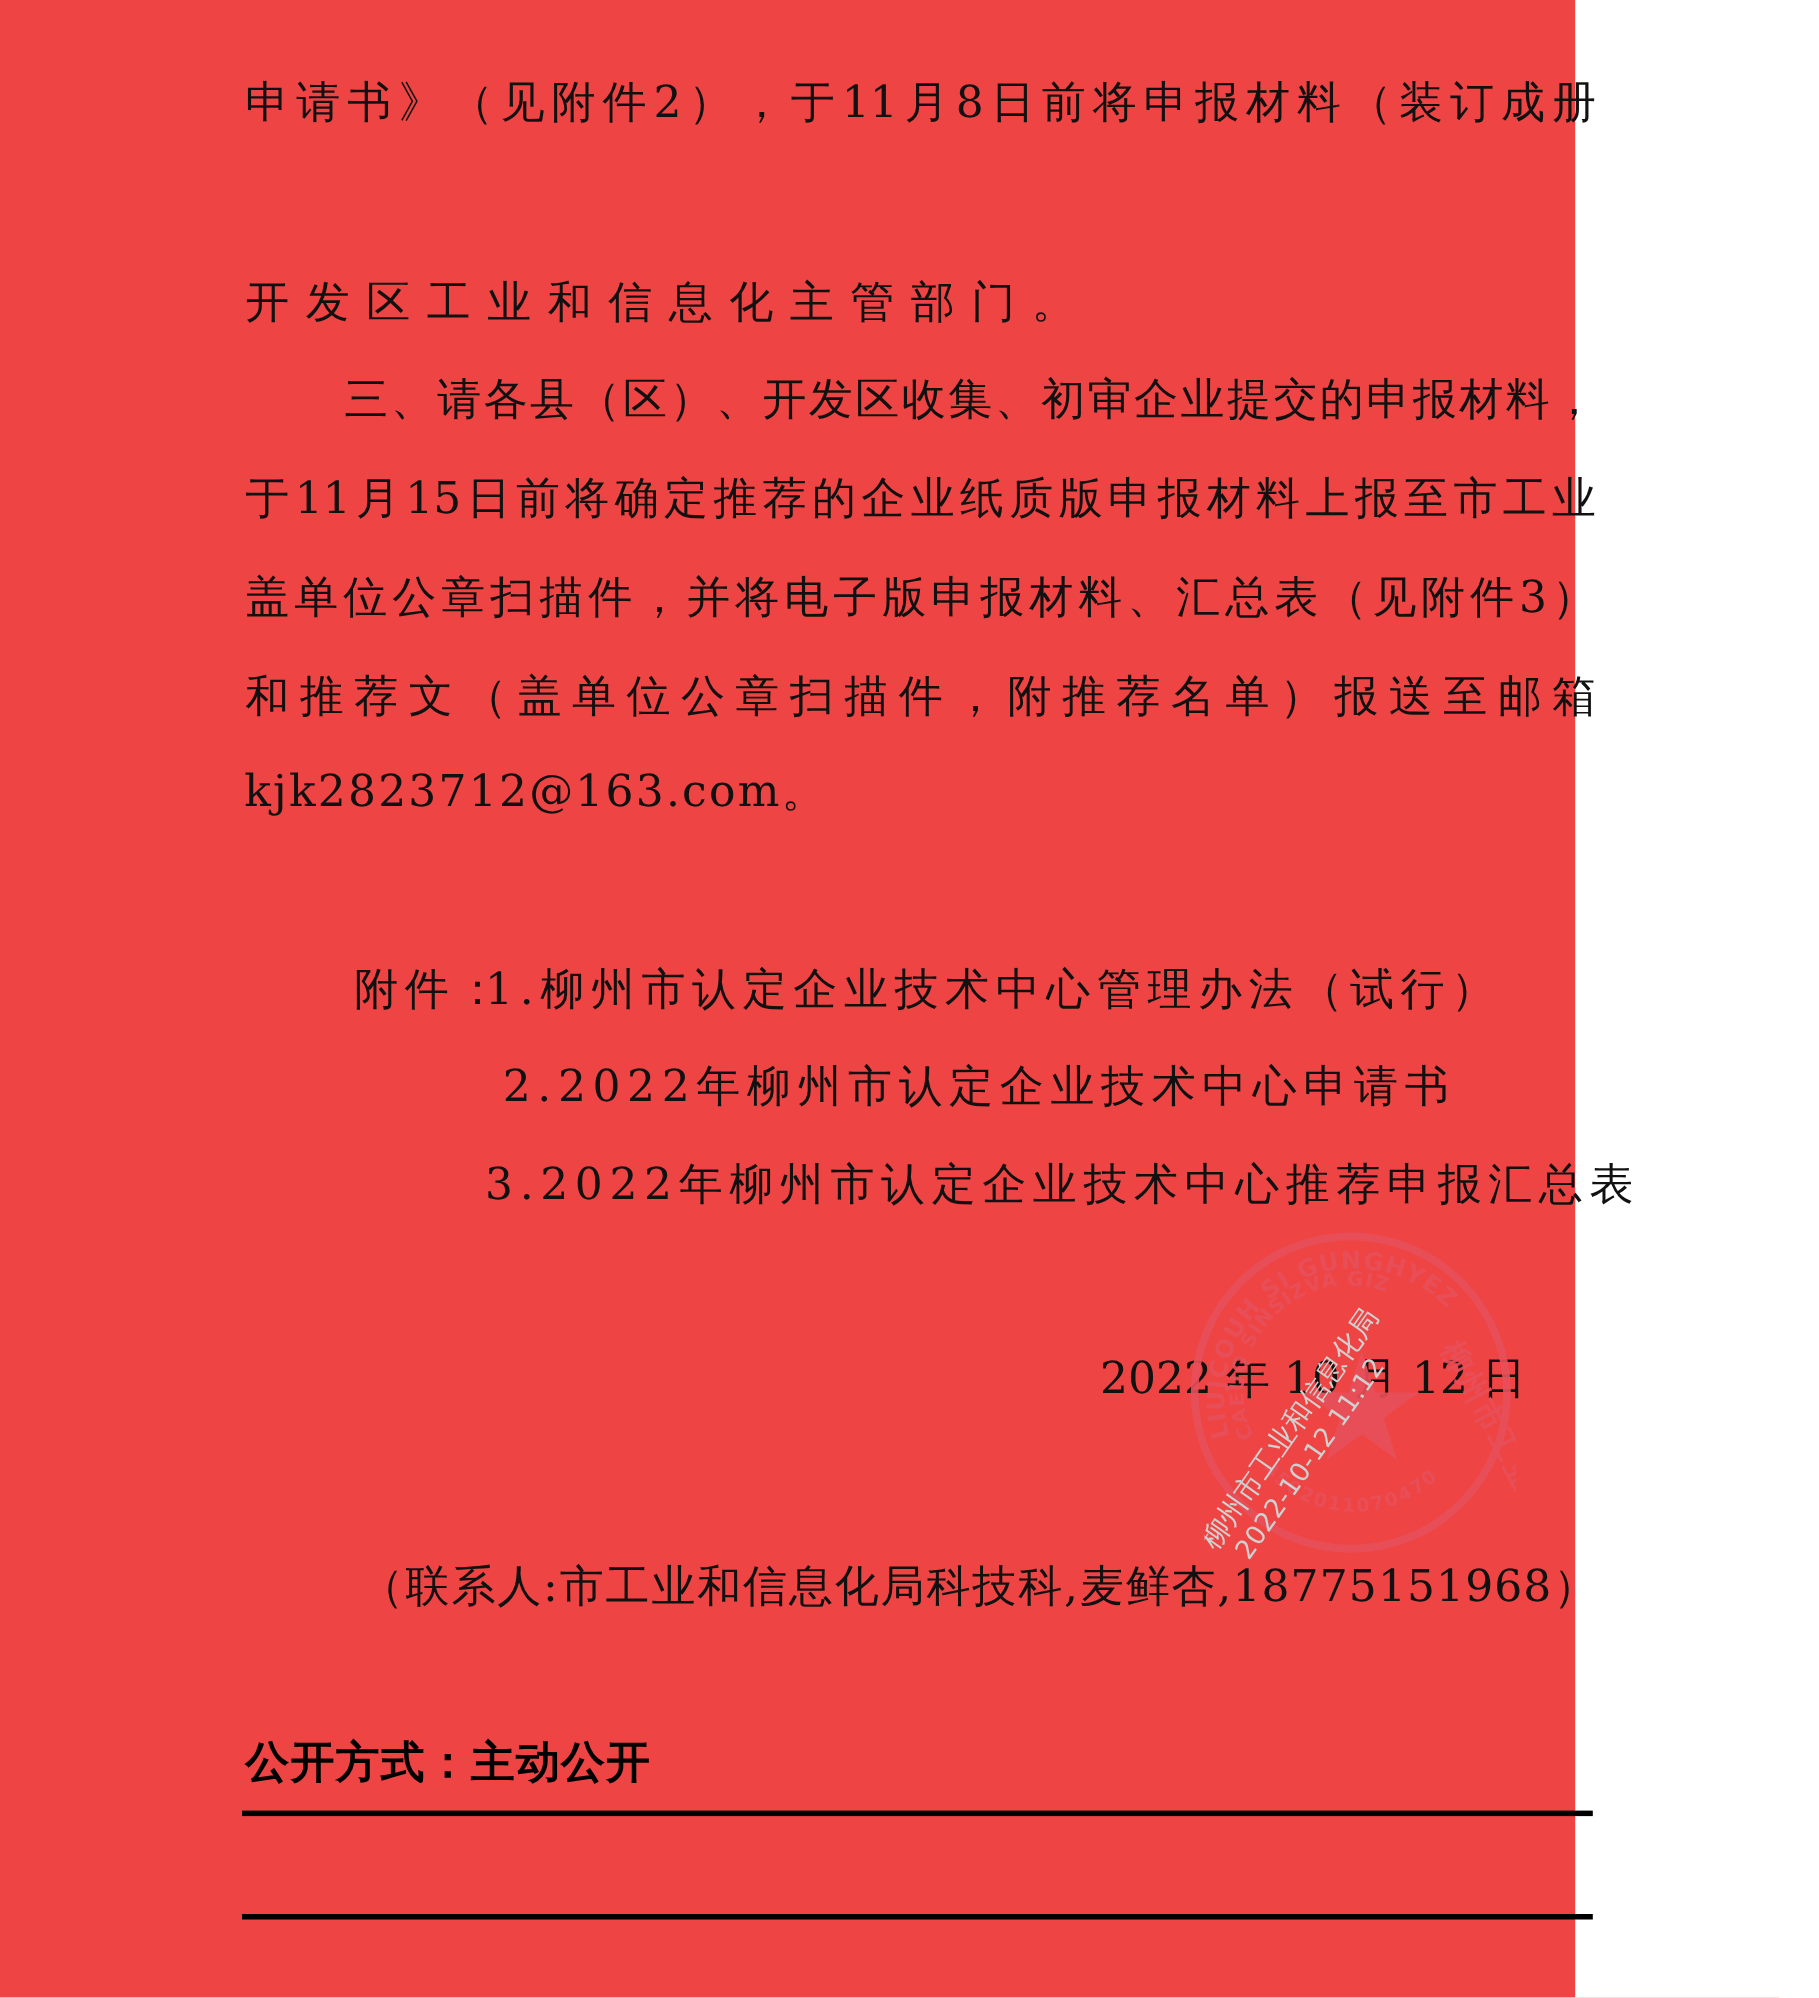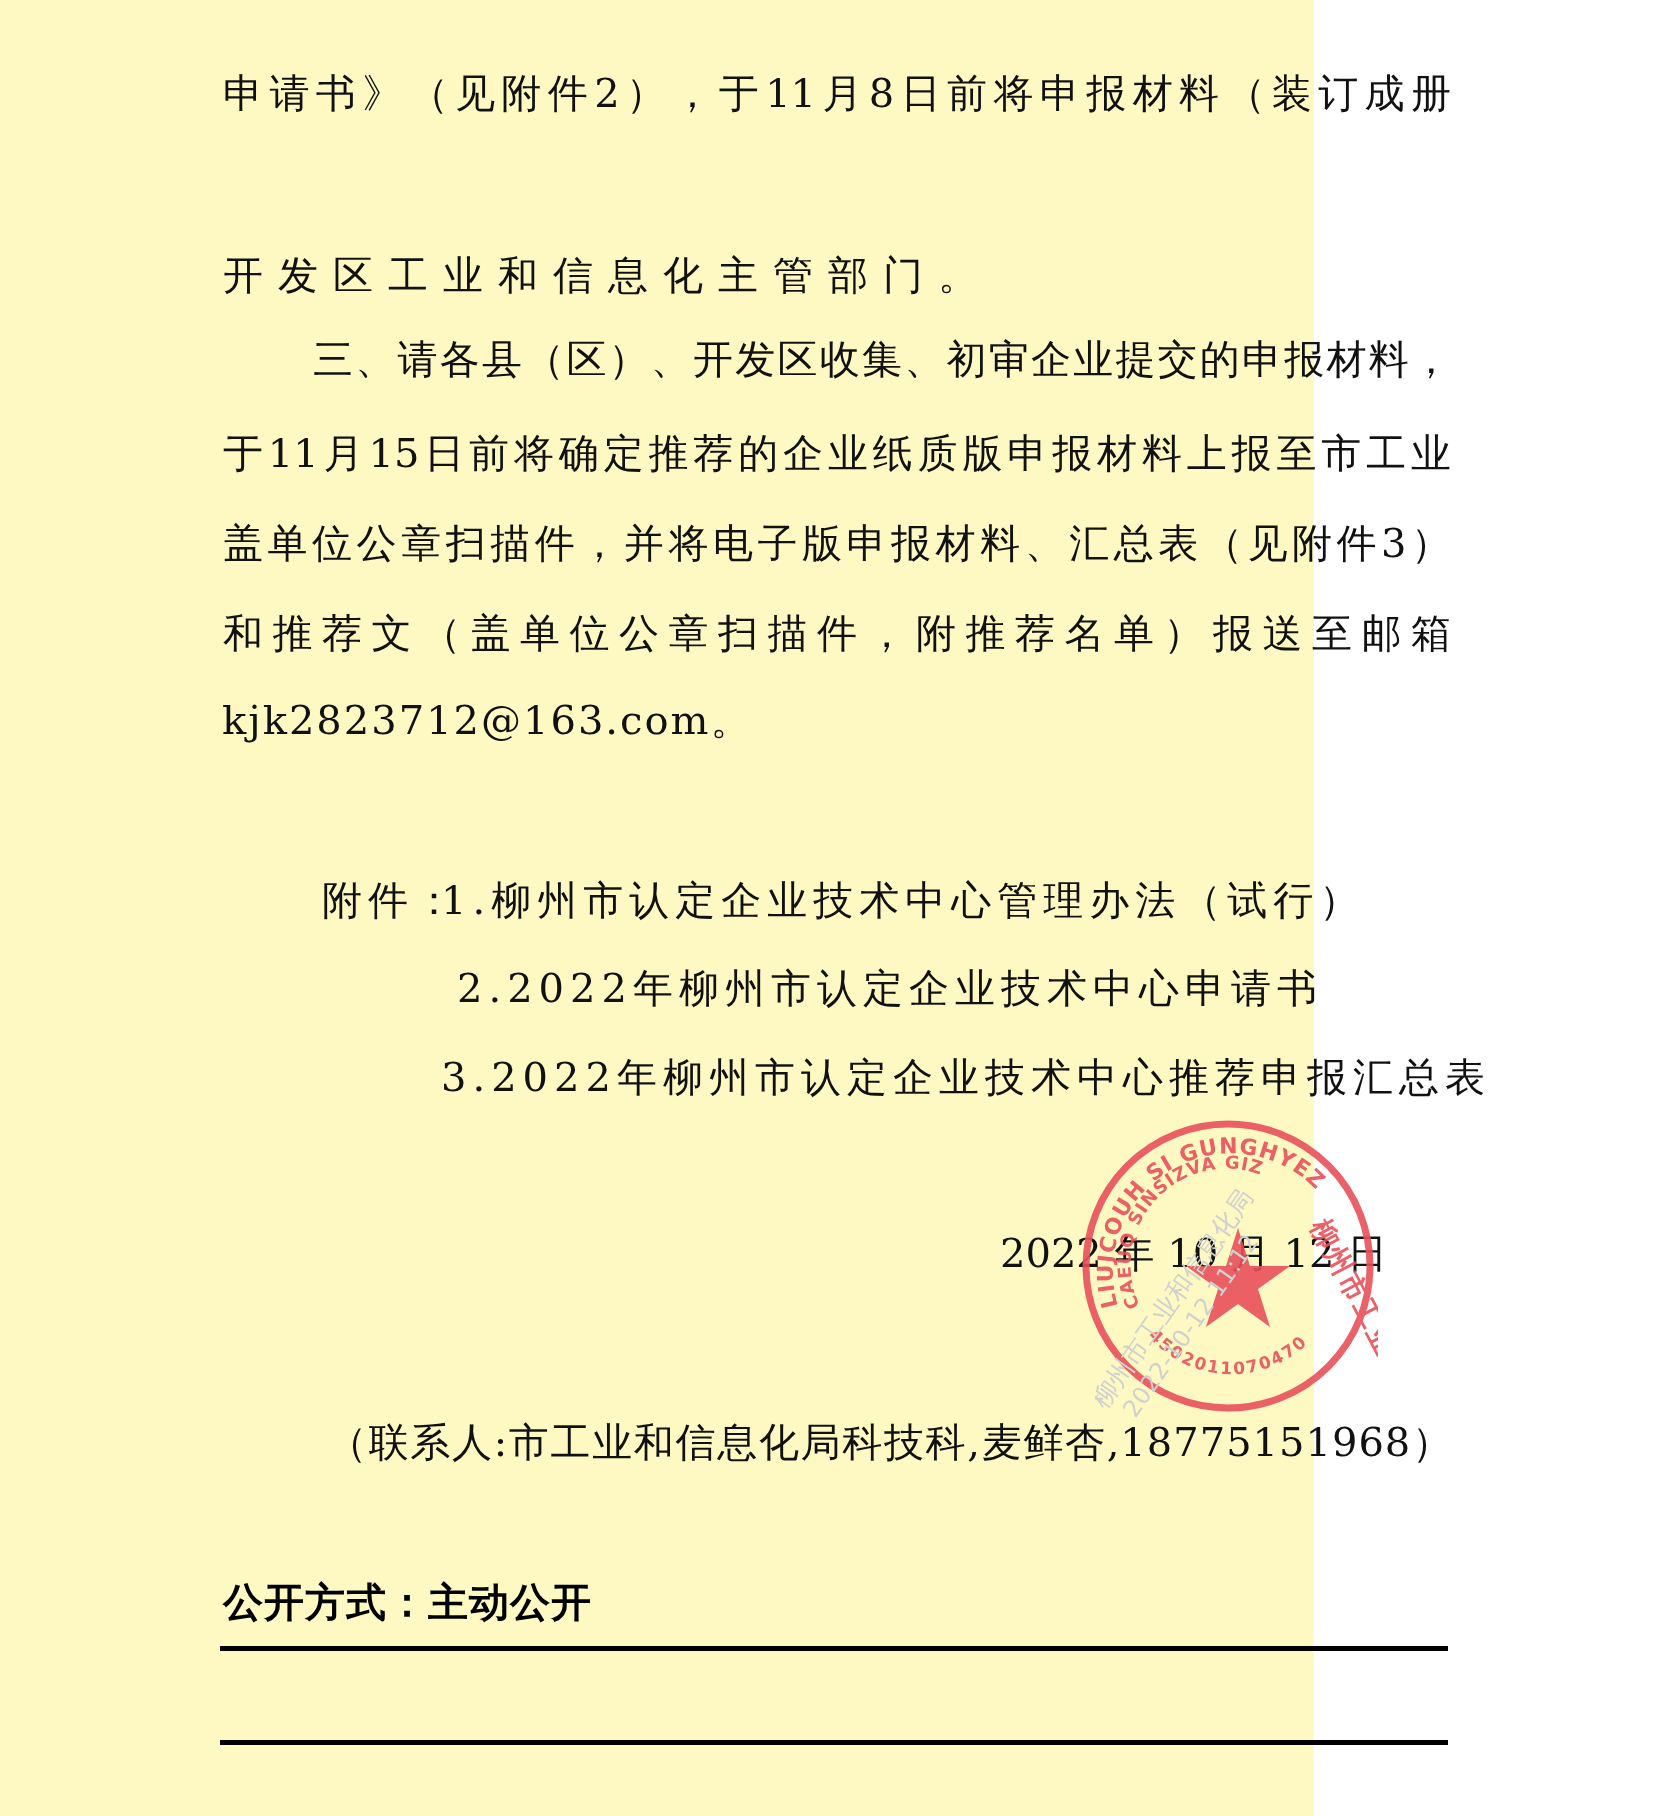--- a/index.html
+++ b/index.html
@@ -1,17 +1,17 @@
 <!DOCTYPE html>
 <html><head>
 <meta charset="utf-8">
 <style>
   html, body { margin: 0; padding: 0; background: #ffffff; }
   body { width: 1654px; height: 1816px; position: relative; overflow: hidden; }
-  .page { position: absolute; left: 0; top: 0; width: 1314px; height: 1816px; background: #fef9c3; }
+  .page { position: absolute; left: 0; top: 0; width: 1432px; height: 1816px; background: #ef4444; }
   .line {
     position: absolute;
     height: 52px;
     line-height: 52px;
     font-family: "DejaVu Serif", "Liberation Serif", serif;
     font-size: 40px;
     color: #111;
     white-space: nowrap;
   }
   .full {
@@ -38,21 +38,21 @@
   .seal { position: absolute; left: 1078px; top: 1116px; width: 300px; height: 300px; opacity: 0.9; pointer-events: none; }
   .watermark { position: absolute; left: 1095px; top: 1180px; width: 260px; height: 260px; pointer-events: none; }
 </style>
 </head>
 <body>
 
 <div class="page">
 
   <div class="line full" style="top:67px;">申请书》（见附件2），于11月8日前将申报材料（装订成册</div>
   <div class="line" style="left:223px; top:249px; letter-spacing:15px;">开发区工业和信息化主管部门。</div>
-  <div class="line indent" style="top:337px;font-family:Liberation Mono, monospace;">三、请各县（区）、开发区收集、初审企业提交的申报材料，</div>
+  <div class="line indent" style="top:337px;">三、请各县（区）、开发区收集、初审企业提交的申报材料，</div>
   <div class="line full" style="top:427px;">于11月15日前将确定推荐的企业纸质版申报材料上报至市工业</div>
   <div class="line full" style="top:517px;">盖单位公章扫描件，并将电子版申报材料、汇总表（见附件3）</div>
   <div class="line full" style="top:607px;">和推荐文（盖单位公章扫描件，附推荐名单）报送至邮箱</div>
   <div class="line email" style="top:694px;">kjk2823712@163.com。</div>
 
   <div class="line attach" style="left:302px; top:874px;margin-left:20px;">附件：</div>
   <div class="line attach" style="left:441px; top:874px;">1.柳州市认定企业技术中心管理办法（试行）</div>
   <div class="line attach" style="left:457px; top:962px;text-align:right;">2.2022年柳州市认定企业技术中心申请书</div>
   <div class="line attach" style="left:441px; top:1051px;">3.2022年柳州市认定企业技术中心推荐申报汇总表</div>
 

